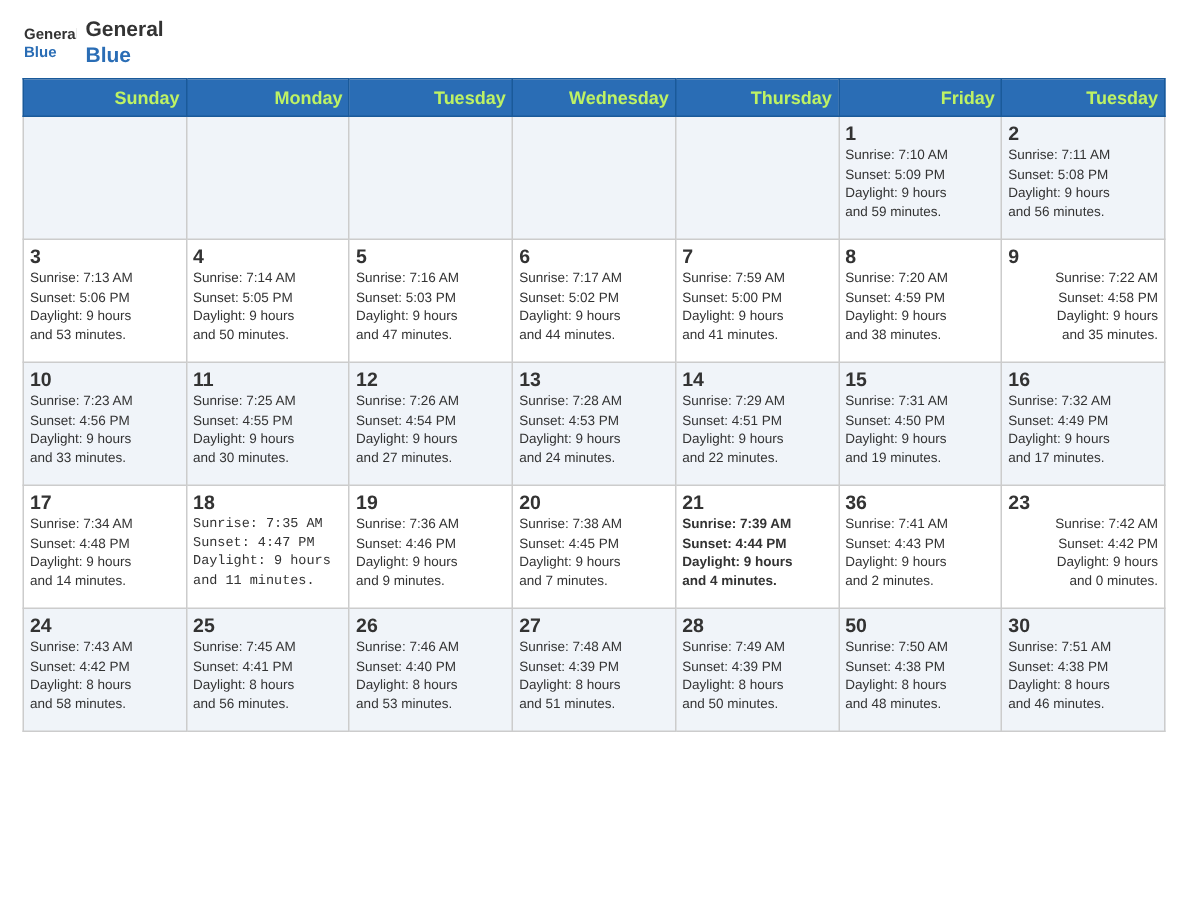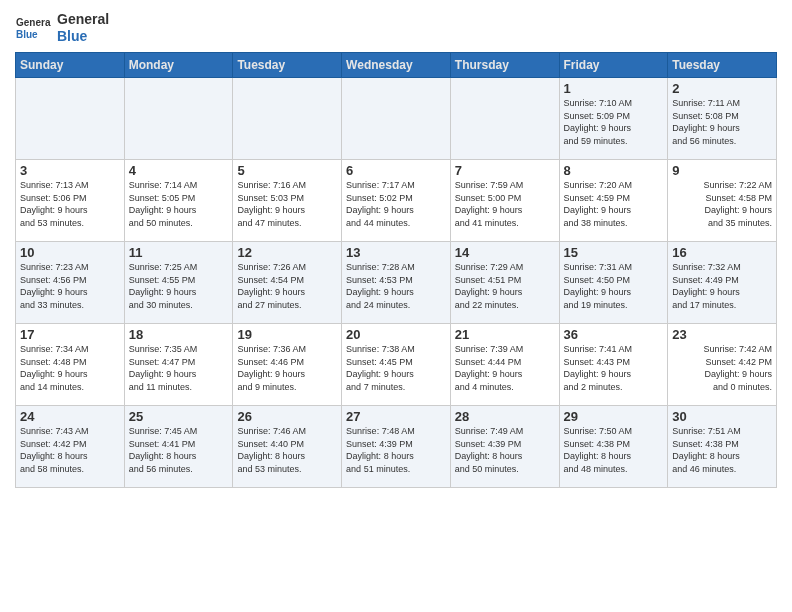--- a/index.html
+++ b/index.html
@@ -38,25 +38,25 @@
       font-size: 15px;
       color: #333;
     }
     table {
       width: 100%;
       border-collapse: collapse;
       table-layout: fixed;
     }
     thead tr th {
       background: #2a6db5;
-      color: #e5e5e5;
+      color: #bef264;
       font-size: 12px;
       font-weight: bold;
       padding: 5px 4px;
-      text-align: left;
+      text-align: right;
       border: 1px solid #1a5a9a;
     }
     tbody tr td {
       vertical-align: top;
       border: 1px solid #ccc;
       padding: 3px 4px;
       font-size: 9.5px;
       color: #333;
       height: 82px;
       background: #fff;
@@ -246,42 +246,42 @@
         <tr>
           <td>
             <span class="day-num">17</span>
             <div class="day-info" style="white-space: pre-line;">Sunrise: 7:34 AM
 Sunset: 4:48 PM
 Daylight: 9 hours
 and 14 minutes.</div>
           </td>
           <td>
             <span class="day-num">18</span>
-            <div class="day-info" style="white-space: pre-line;">Sunrise: 7:35 AM
+            <div class="day-info" style="white-space: pre-line; font-family: Liberation Mono, monospace;">Sunrise: 7:35 AM
 Sunset: 4:47 PM
 Daylight: 9 hours
 and 11 minutes.</div>
           </td>
           <td>
             <span class="day-num">19</span>
             <div class="day-info" style="white-space: pre-line;">Sunrise: 7:36 AM
 Sunset: 4:46 PM
 Daylight: 9 hours
 and 9 minutes.</div>
           </td>
           <td>
             <span class="day-num">20</span>
             <div class="day-info" style="white-space: pre-line;">Sunrise: 7:38 AM
 Sunset: 4:45 PM
 Daylight: 9 hours
 and 7 minutes.</div>
           </td>
           <td>
             <span class="day-num">21</span>
-            <div class="day-info" style="white-space: pre-line;">Sunrise: 7:39 AM
+            <div class="day-info" style="white-space: pre-line; font-weight: bold;">Sunrise: 7:39 AM
 Sunset: 4:44 PM
 Daylight: 9 hours
 and 4 minutes.</div>
           </td>
           <td>
             <span class="day-num">36</span>
             <div class="day-info" style="white-space: pre-line;">Sunrise: 7:41 AM
 Sunset: 4:43 PM
 Daylight: 9 hours
 and 2 minutes.</div>
@@ -324,21 +324,21 @@
 and 51 minutes.</div>
           </td>
           <td>
             <span class="day-num">28</span>
             <div class="day-info" style="white-space: pre-line;">Sunrise: 7:49 AM
 Sunset: 4:39 PM
 Daylight: 8 hours
 and 50 minutes.</div>
           </td>
           <td>
-            <span class="day-num">29</span>
+            <span class="day-num">50</span>
             <div class="day-info" style="white-space: pre-line;">Sunrise: 7:50 AM
 Sunset: 4:38 PM
 Daylight: 8 hours
 and 48 minutes.</div>
           </td>
           <td>
             <span class="day-num">30</span>
             <div class="day-info" style="white-space: pre-line;">Sunrise: 7:51 AM
 Sunset: 4:38 PM
 Daylight: 8 hours

